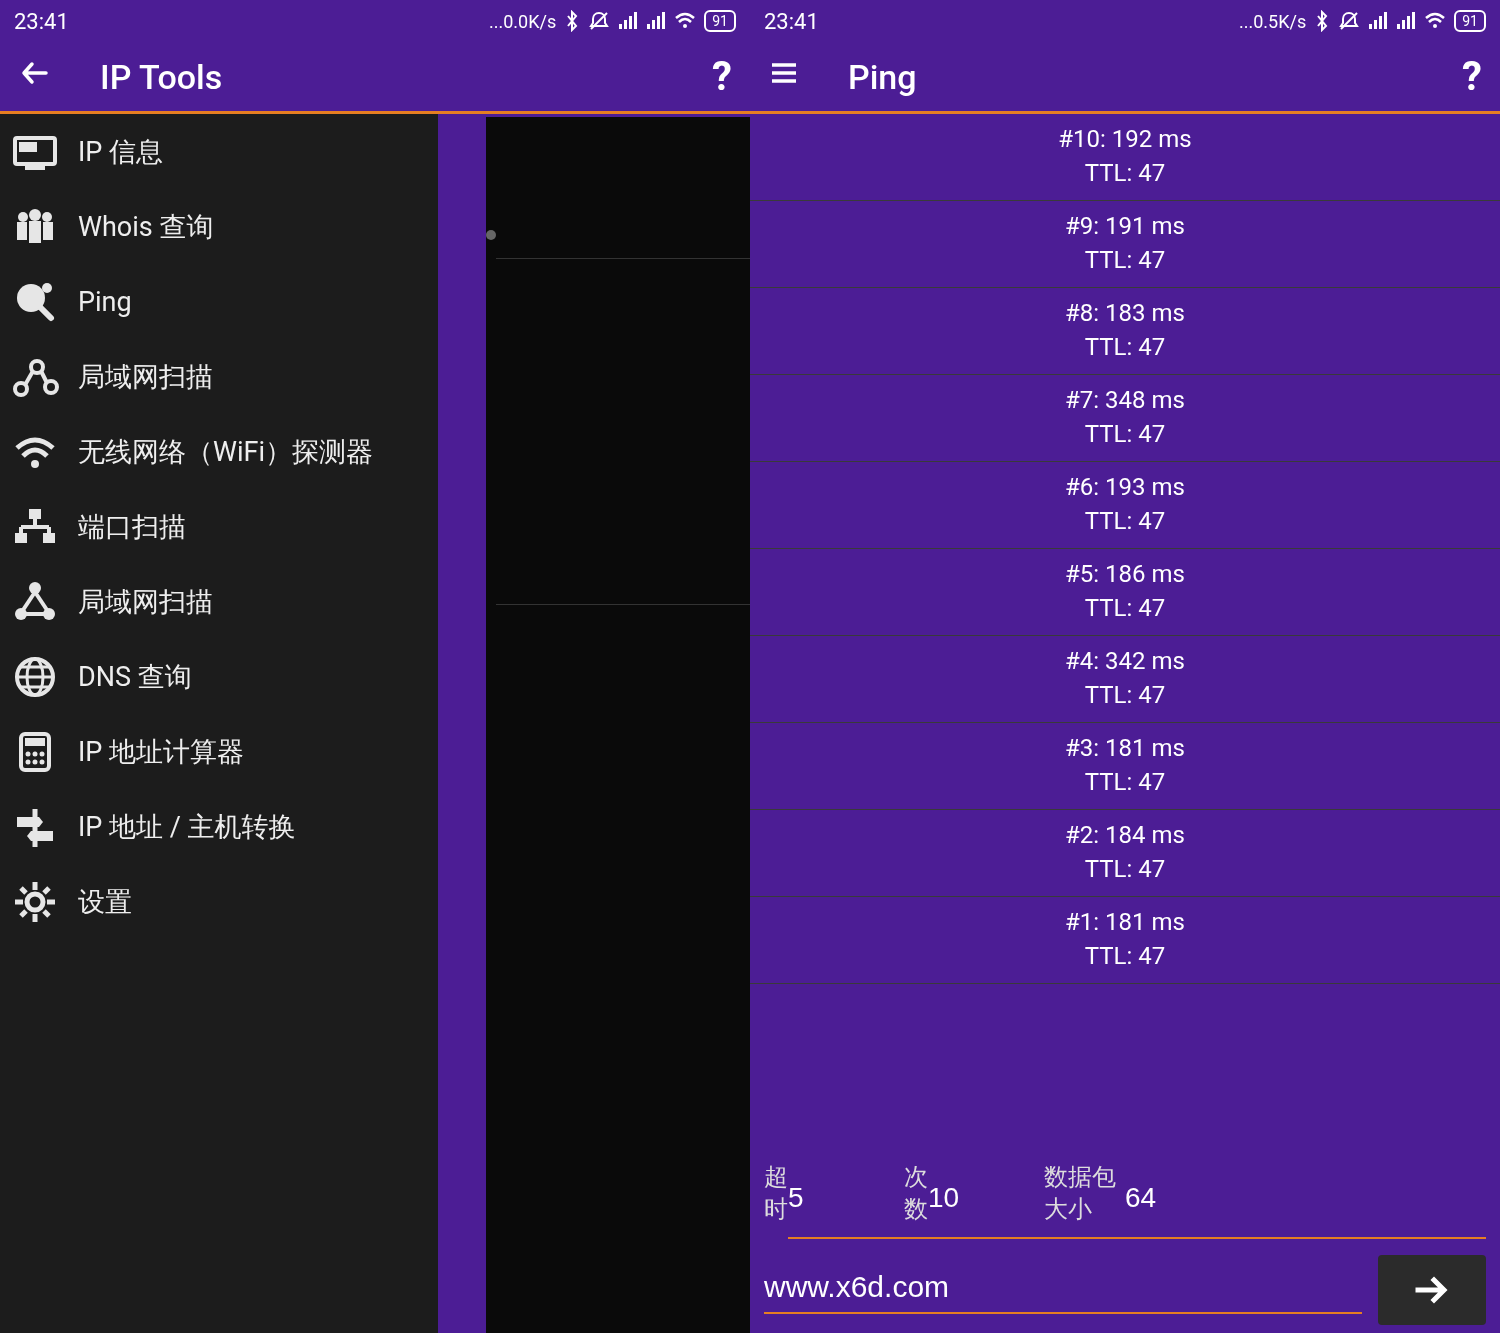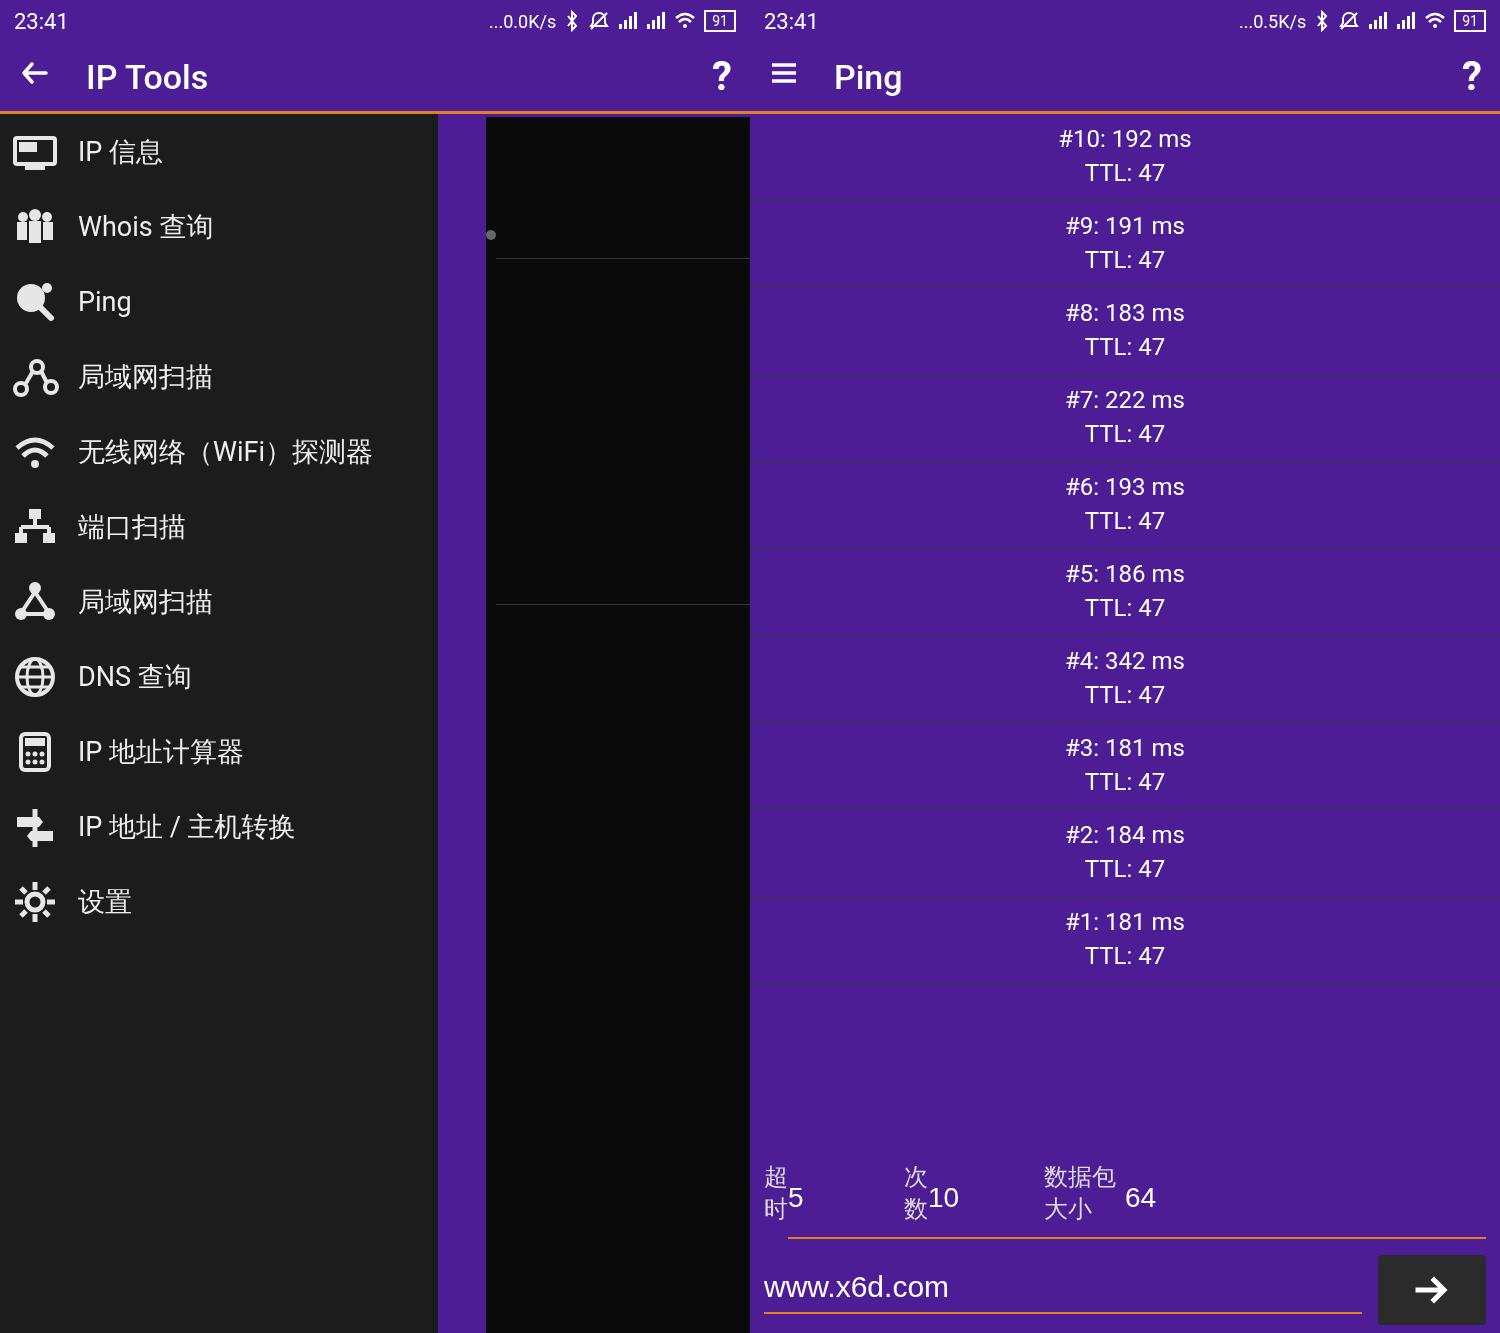--- a/index.html
+++ b/index.html
@@ -31,40 +31,40 @@
   }
   .status-right {
     display: flex;
     align-items: center;
     gap: 8px;
     font-size: 18px;
   }
   .status-right svg { display: block; }
   .battery-box {
     border: 2px solid #fff;
-    border-radius: 0;
+    border-radius: 6px;
     padding: 1px 6px;
     font-size: 14px;
     line-height: 16px;
   }
   
   .app-bar {
     height: 72px;
     display: flex;
     align-items: center;
     padding: 0 18px;
     color: #fff;
     font-size: 32px;
     justify-content: space-between;
     border-bottom: 3px solid #e67e22;
   }
   .app-bar-left {
     display: flex;
     align-items: center;
-    gap: 34px;
+    gap: 48px;
   }
   .app-bar-title {
     font-weight: 500;
     font-size: 34px;
   }
   .help-icon {
     font-size: 40px;
     font-weight: bold;
   }
   
@@ -461,21 +461,21 @@
       </div>
       <div class="ping-row">
         <div>#9: 191 ms</div>
         <div>TTL: 47</div>
       </div>
       <div class="ping-row">
         <div>#8: 183 ms</div>
         <div>TTL: 47</div>
       </div>
       <div class="ping-row">
-        <div>#7: 222 ms</div>
+        <div>#7: 348 ms</div>
         <div>TTL: 47</div>
       </div>
       <div class="ping-row">
         <div>#6: 193 ms</div>
         <div>TTL: 47</div>
       </div>
       <div class="ping-row">
         <div>#5: 186 ms</div>
         <div>TTL: 47</div>
       </div>

